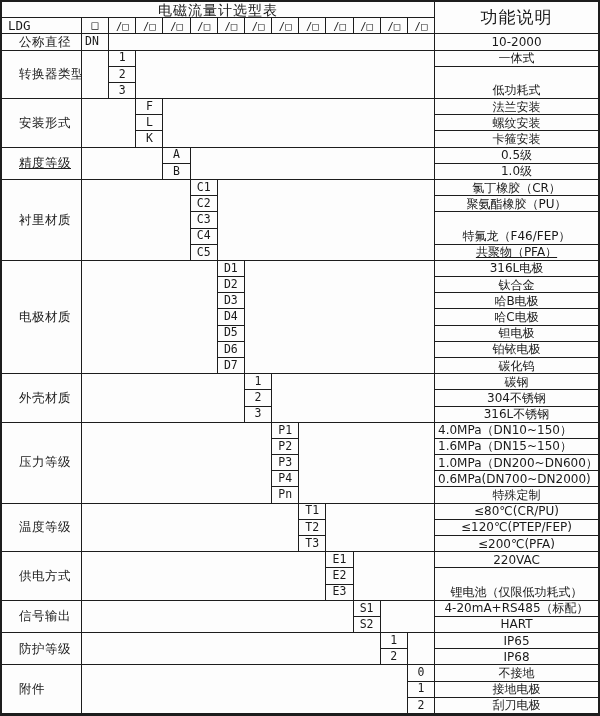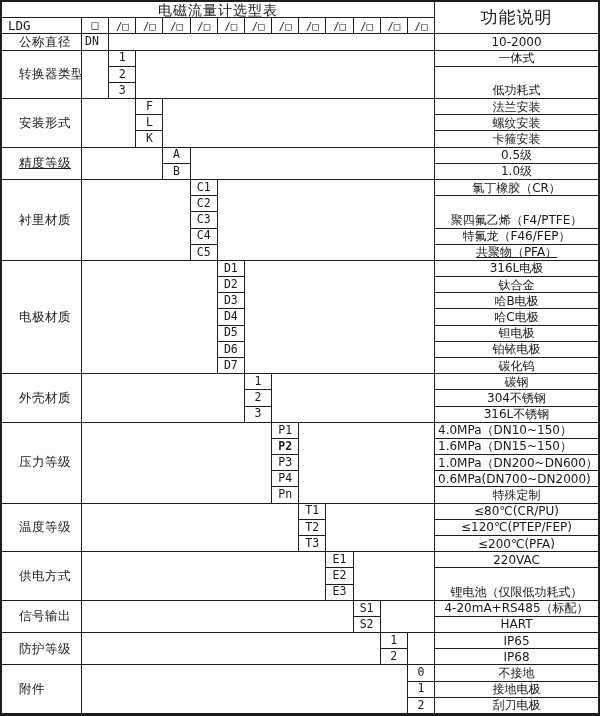--- a/index.html
+++ b/index.html
@@ -78,22 +78,22 @@
     <div class="cell code" style="grid-area: 10 / 5;">A</div>
     <div class="cell desc" style="grid-area: 10 / 15;">0.5级</div>
     <div class="cell code" style="grid-area: 11 / 5;">B</div>
     <div class="cell desc" style="grid-area: 11 / 15;">1.0级</div>
     <div class="cell" style="grid-area: 10 / 6 / span 2 / span 9;"></div>
     <div class="cell cat" style="grid-area: 12 / 1 / span 5;">衬里材质</div>
     <div class="cell" style="grid-area: 12 / 2 / span 5 / span 4;"></div>
     <div class="cell code" style="grid-area: 12 / 6;">C1</div>
     <div class="cell desc" style="grid-area: 12 / 15;">氯丁橡胶（CR）</div>
     <div class="cell code" style="grid-area: 13 / 6;">C2</div>
+    <div class="cell desc" style="grid-area: 13 / 15;">聚氨酯橡胶（PU）</div>
     <div class="cell code" style="grid-area: 14 / 6;">C3</div>
-    <div class="cell desc" style="grid-area: 14 / 15;">聚四氟乙烯（F4/PTFE）</div>
     <div class="cell code" style="grid-area: 15 / 6;">C4</div>
     <div class="cell desc" style="grid-area: 15 / 15;">特氟龙（F46/FEP）</div>
     <div class="cell code" style="grid-area: 16 / 6;">C5</div>
     <div class="cell desc" style="grid-area: 16 / 15; text-decoration: underline;">共聚物（PFA）</div>
     <div class="cell" style="grid-area: 12 / 7 / span 5 / span 8;"></div>
     <div class="cell cat" style="grid-area: 17 / 1 / span 7;">电极材质</div>
     <div class="cell" style="grid-area: 17 / 2 / span 7 / span 5;"></div>
     <div class="cell code" style="grid-area: 17 / 7;">D1</div>
     <div class="cell desc" style="grid-area: 17 / 15;">316L电极</div>
     <div class="cell code" style="grid-area: 18 / 7;">D2</div>
@@ -115,21 +115,21 @@
     <div class="cell desc" style="grid-area: 24 / 15;">碳钢</div>
     <div class="cell code" style="grid-area: 25 / 8;">2</div>
     <div class="cell desc" style="grid-area: 25 / 15;">304不锈钢</div>
     <div class="cell code" style="grid-area: 26 / 8;">3</div>
     <div class="cell desc" style="grid-area: 26 / 15;">316L不锈钢</div>
     <div class="cell" style="grid-area: 24 / 9 / span 3 / span 6;"></div>
     <div class="cell cat" style="grid-area: 27 / 1 / span 5;">压力等级</div>
     <div class="cell" style="grid-area: 27 / 2 / span 5 / span 7;"></div>
     <div class="cell code" style="grid-area: 27 / 9;">P1</div>
     <div class="cell desc leftAlign" style="grid-area: 27 / 15;">4.0MPa（DN10~150）</div>
-    <div class="cell code" style="grid-area: 28 / 9; font-weight: bold;">P2</div>
+    <div class="cell code" style="grid-area: 28 / 9;">P2</div>
     <div class="cell desc leftAlign" style="grid-area: 28 / 15;">1.6MPa（DN15~150）</div>
     <div class="cell code" style="grid-area: 29 / 9;">P3</div>
     <div class="cell desc leftAlign" style="grid-area: 29 / 15;">1.0MPa（DN200~DN600）</div>
     <div class="cell code" style="grid-area: 30 / 9;">P4</div>
     <div class="cell desc leftAlign" style="grid-area: 30 / 15;">0.6MPa(DN700~DN2000)</div>
     <div class="cell code" style="grid-area: 31 / 9;">Pn</div>
     <div class="cell desc" style="grid-area: 31 / 15;">特殊定制</div>
     <div class="cell" style="grid-area: 27 / 10 / span 5 / span 5;"></div>
     <div class="cell cat" style="grid-area: 32 / 1 / span 3;">温度等级</div>
     <div class="cell" style="grid-area: 32 / 2 / span 3 / span 8;"></div>

